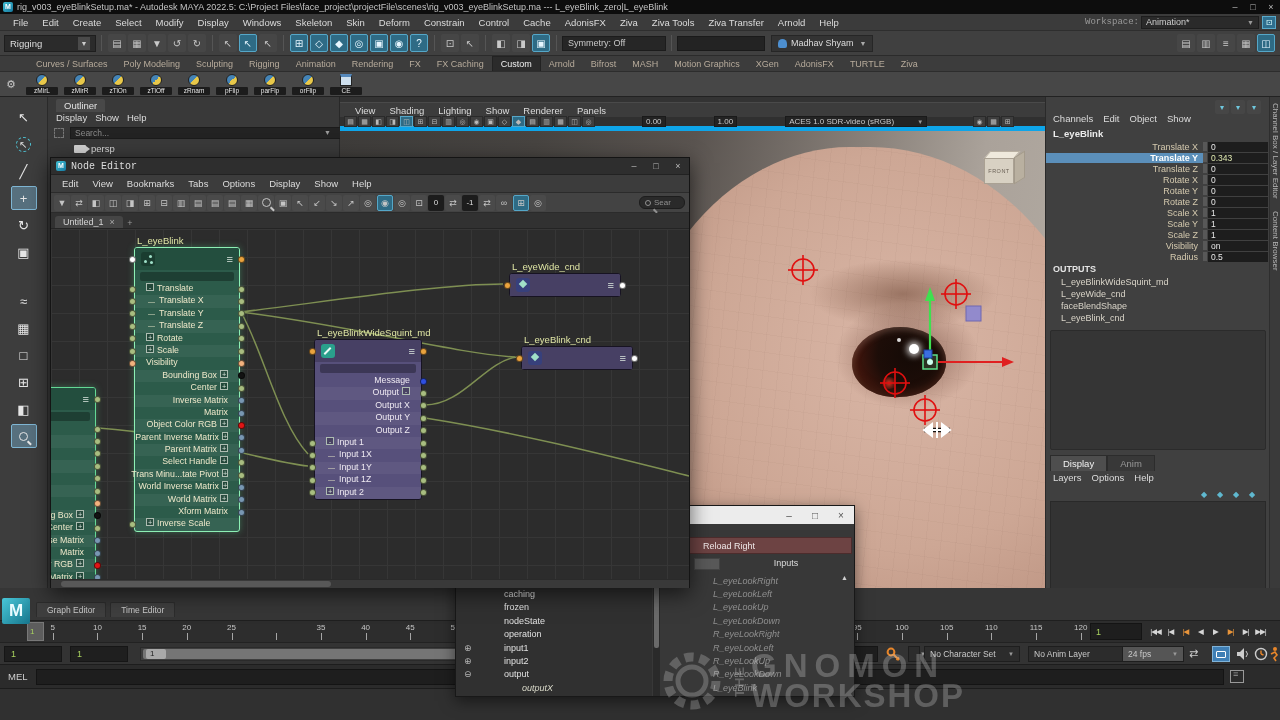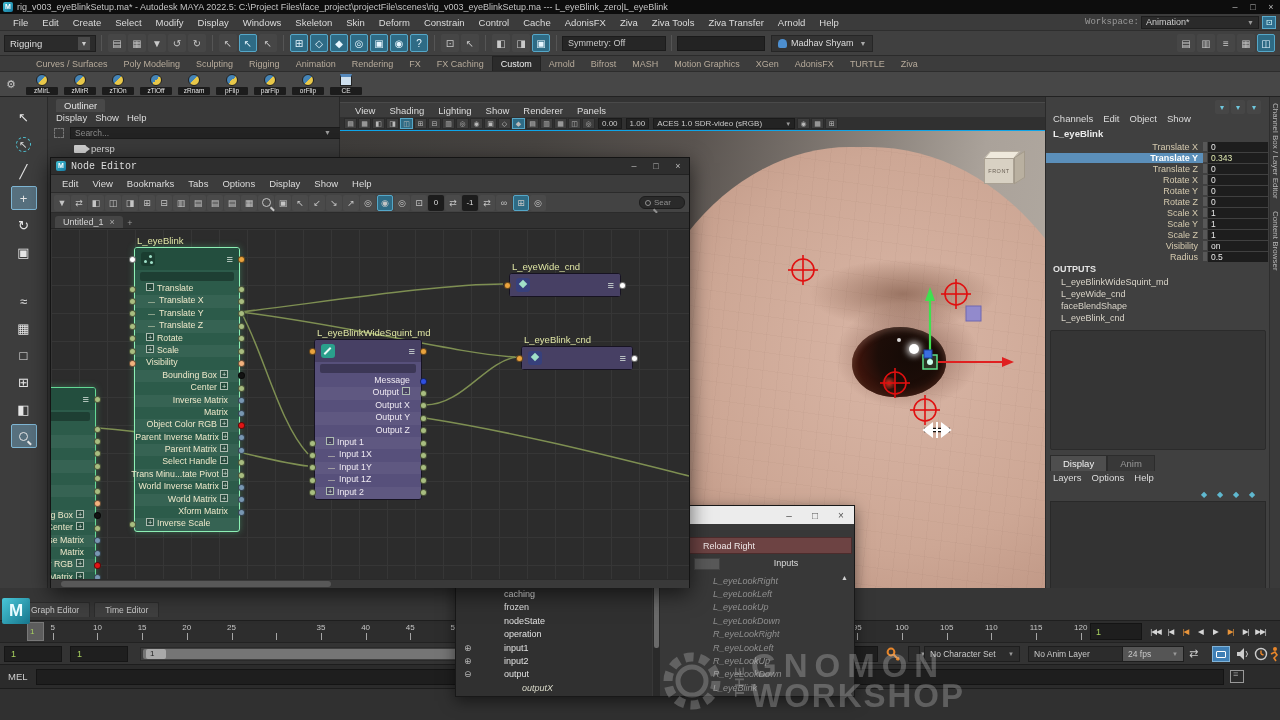--- a/index.html
+++ b/index.html
@@ -60,21 +60,21 @@
   #outliner-menus .menu-item{padding:0 8px 0 0;}
   #outliner-search{position:absolute;left:22px;top:30px;width:284px;height:12px;background:#232323;border:1px solid #1b1b1b;color:#8a8a8a;font-size:8.5px;padding:0 4px;display:flex;align-items:center;}
   #outliner-search-icon{position:absolute;left:6px;top:31px;width:10px;height:10px;border:1px dashed #777;}
   #outliner-dd{position:absolute;right:8px;top:32px;color:#999;font-size:7px;}
   #outliner-item{position:absolute;left:26px;top:46px;display:flex;align-items:center;color:#d8d8d8;font-size:9.5px;}
   .cam-ic{width:12px;height:8px;background:#cfcfcf;margin-right:5px;position:relative;border-radius:1px;}
   .cam-ic::before{content:"";position:absolute;right:-4px;top:1px;border-left:4px solid #cfcfcf;border-top:3px solid transparent;border-bottom:3px solid transparent;}
   
   #viewport{left:340px;top:97px;width:705px;height:523px;background:#333;}
   #vp-menus{position:absolute;left:0;top:5px;width:705px;height:15px;background:#3c3c3c;display:flex;align-items:center;padding-left:8px;border-top:1px solid #4a4a4a;}
-  #vp-iconbar{position:absolute;left:0;top:20px;width:705px;height:14px;background:#303030;display:flex;align-items:center;padding-left:4px;border-bottom:1px solid #0ea5e9;}
+  #vp-iconbar{position:absolute;left:0;top:20px;width:705px;height:14px;background:#303030;display:flex;align-items:center;padding-left:4px;border-bottom:5px solid #0ea5e9;gap:44px;}
   .vic{width:13px;height:11px;background:#3e3e3e;border:1px solid #2a2a2a;margin-right:1px;font-size:7px;color:#b9b9b9;display:flex;align-items:center;justify-content:center;}
   .vic.on{background:#2e6b85;border-color:#55a7c8;}
   .vfield{height:11px;background:#232323;border:1px solid #1a1a1a;color:#c9c9c9;font-size:8px;display:flex;align-items:center;padding:0 3px;margin:0 2px;}
   #vp-canvas{position:absolute;left:0;top:34px;width:705px;height:489px;overflow:hidden;background:linear-gradient(100deg,#3e3c3a 0%,#474441 25%,#5a5450 45%,#8b837c 68%,#aaa29a 82%,#b3aba2 100%);}
   #face{position:absolute;left:280px;top:16px;width:500px;height:640px;border-radius:46% 50% 42% 46%;background:radial-gradient(circle at 56% 32%,#d9b6a6 0%,#cda795 38%,#bb9280 62%,#a07862 82%,#83604e 100%);}
   #face-wire{position:absolute;left:280px;top:16px;width:500px;height:640px;border-radius:46% 50% 42% 46%;opacity:.5;background:repeating-linear-gradient(96deg,rgba(60,30,20,.06) 0 1px,transparent 1px 15px),repeating-linear-gradient(8deg,rgba(60,30,20,.05) 0 1px,transparent 1px 18px);}
   #brow-shadow{position:absolute;left:468px;top:128px;width:190px;height:70px;border-radius:50%;background:radial-gradient(ellipse at center,rgba(105,66,48,.55),transparent 70%);}
   #socket-shadow{position:absolute;left:492px;top:170px;width:150px;height:110px;border-radius:50%;background:radial-gradient(ellipse at center,rgba(84,44,32,.6),transparent 68%);}
   #eye{position:absolute;left:512px;top:196px;width:94px;height:70px;border-radius:58% 62% 55% 60%;transform:rotate(-6deg);background:radial-gradient(circle at 62% 42%,#140a06 0%,#1d0d08 45%,#3c140c 72%,#55200f 88%,#6b3a22 100%);box-shadow:0 -4px 8px rgba(60,30,20,.8) inset,0 3px 6px rgba(240,200,180,.25) inset;}
   #eye-spec{position:absolute;left:569px;top:213px;width:10px;height:10px;border-radius:50%;background:#fff;box-shadow:0 0 6px 2px rgba(255,255,255,.8);}
@@ -105,21 +105,21 @@
   .le-tab{padding:2px 12px;font-size:9.5px;color:#999;background:#383838;border:1px solid #2c2c2c;border-bottom:none;}
   .le-tab.active{background:#4e4e4e;color:#f0f0f0;}
   #le-menus{position:absolute;left:7px;top:375px;display:flex;}
   #le-menus .menu-item{padding:0 10px 0 0;}
   #le-icons{position:absolute;right:20px;top:390px;display:flex;}
   #le-list{position:absolute;left:4px;top:404px;width:216px;height:212px;background: #333;border:1px solid #292929;}
   #side-tabs{position:absolute;left:223px;top:0px;width:12px;height:523px;background:#3a3a3a;border-left:1px solid #2e2e2e;}
   .side-tab{writing-mode:vertical-rl;font-size:8px;color:#b5b5b5;padding:6px 1px;white-space:nowrap;}
   
   #substrip{left:0;top:588px;width:1280px;height:32px;background:#363636;}
-  #bottom-tabs{position:absolute;left:20px;top:14px;display:flex;}
+  #bottom-tabs{position:absolute;left:36px;top:14px;display:flex;}
   .btab{padding:2px 10px;margin-right:4px;background:#3f3f3f;border:1px solid #2c2c2c;border-bottom:none;color:#c9c9c9;font-size:8.5px;border-radius:2px 2px 0 0;}
   #maya-logo{position:absolute;left:2px;top:598px;width:28px;height:26px;background:linear-gradient(135deg,#49c7d8,#16758c);border-radius:2px;color:#eafcff;font-weight:bold;font-size:17px;text-align:center;line-height:26px;z-index:4;}
   #timeline{left:0;top:620px;width:1280px;height:22px;background:#2d2d2d;border-top:1px solid #1f1f1f;}
   .tl-num{position:absolute;top:2px;font-size:8px;color:#c6c6c6;transform:translateX(-50%);}
   .tl-tick{position:absolute;bottom:2px;width:1px;height:7px;background:#cfcfcf;opacity:.75;}
   #tl-marker{position:absolute;left:27px;top:1px;width:17px;height:19px;background:#5d5d5d;border:1px solid #787878;color:#a9d35f;font-size:8px;padding-left:2px;line-height:18px;}
   #tl-current{position:absolute;left:1090px;top:2px;width:52px;height:17px;background:#1e1e1e;border:1px solid #141414;color:#a9d35f;font-size:9px;line-height:16px;padding-left:5px;}
   #playback{position:absolute;left:1148px;top:2px;display:flex;}
   .pb-btn{width:15px;height:17px;display:flex;align-items:center;justify-content:center;font-size:7.5px;color:#d6d6d6;letter-spacing:-1px;}
   .pb-btn.accent{color:#e8943a;}

